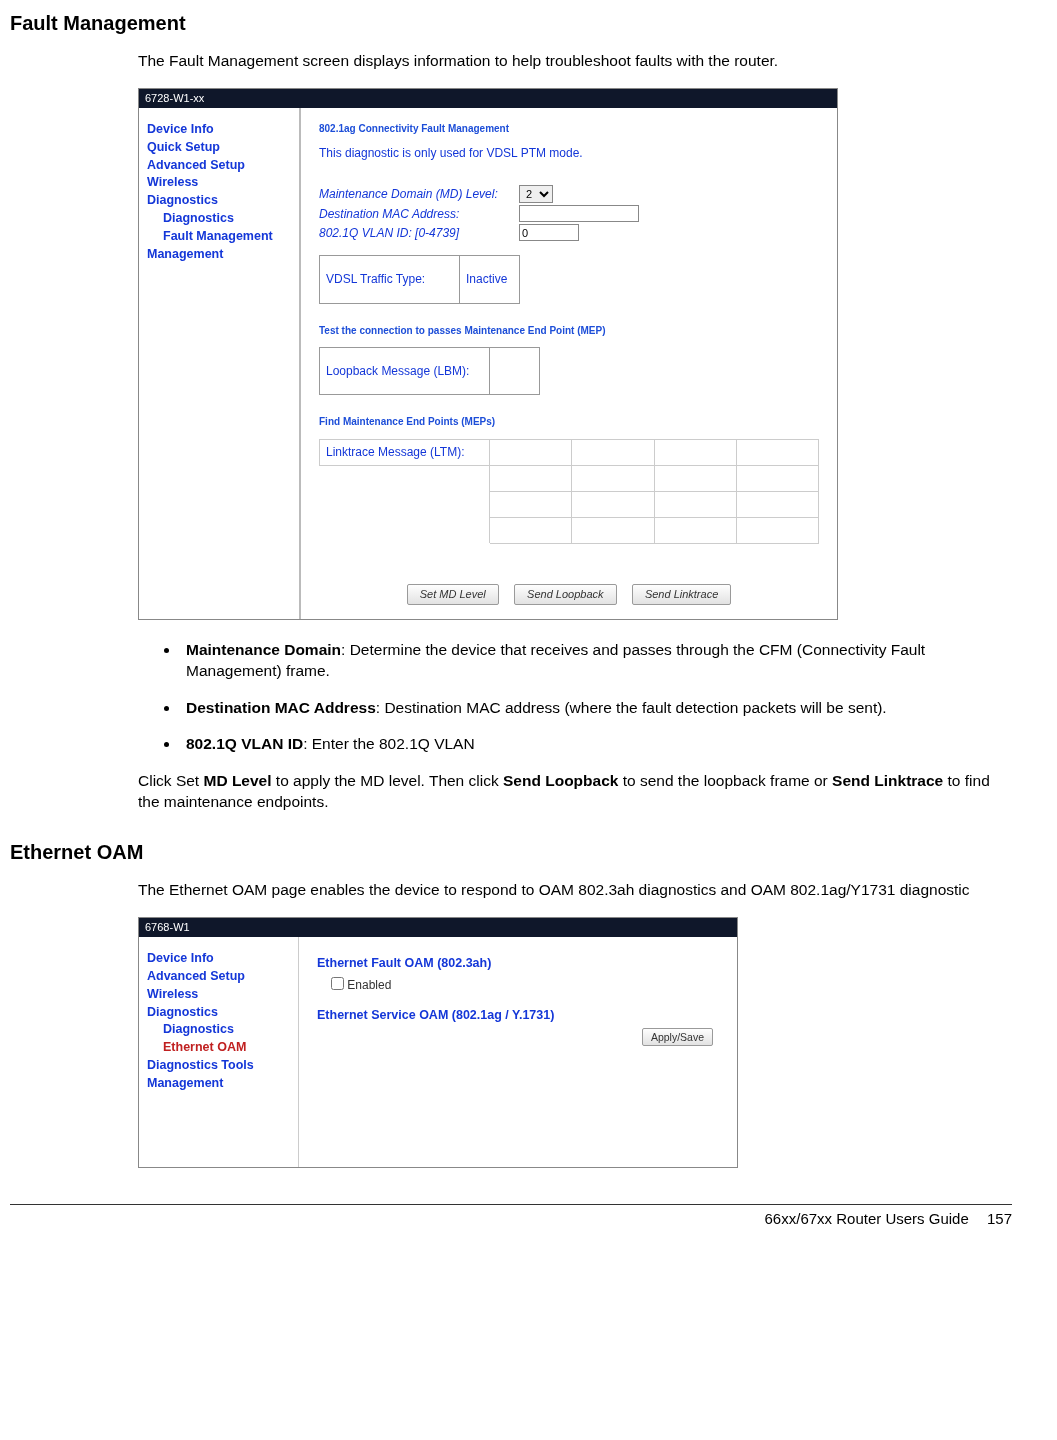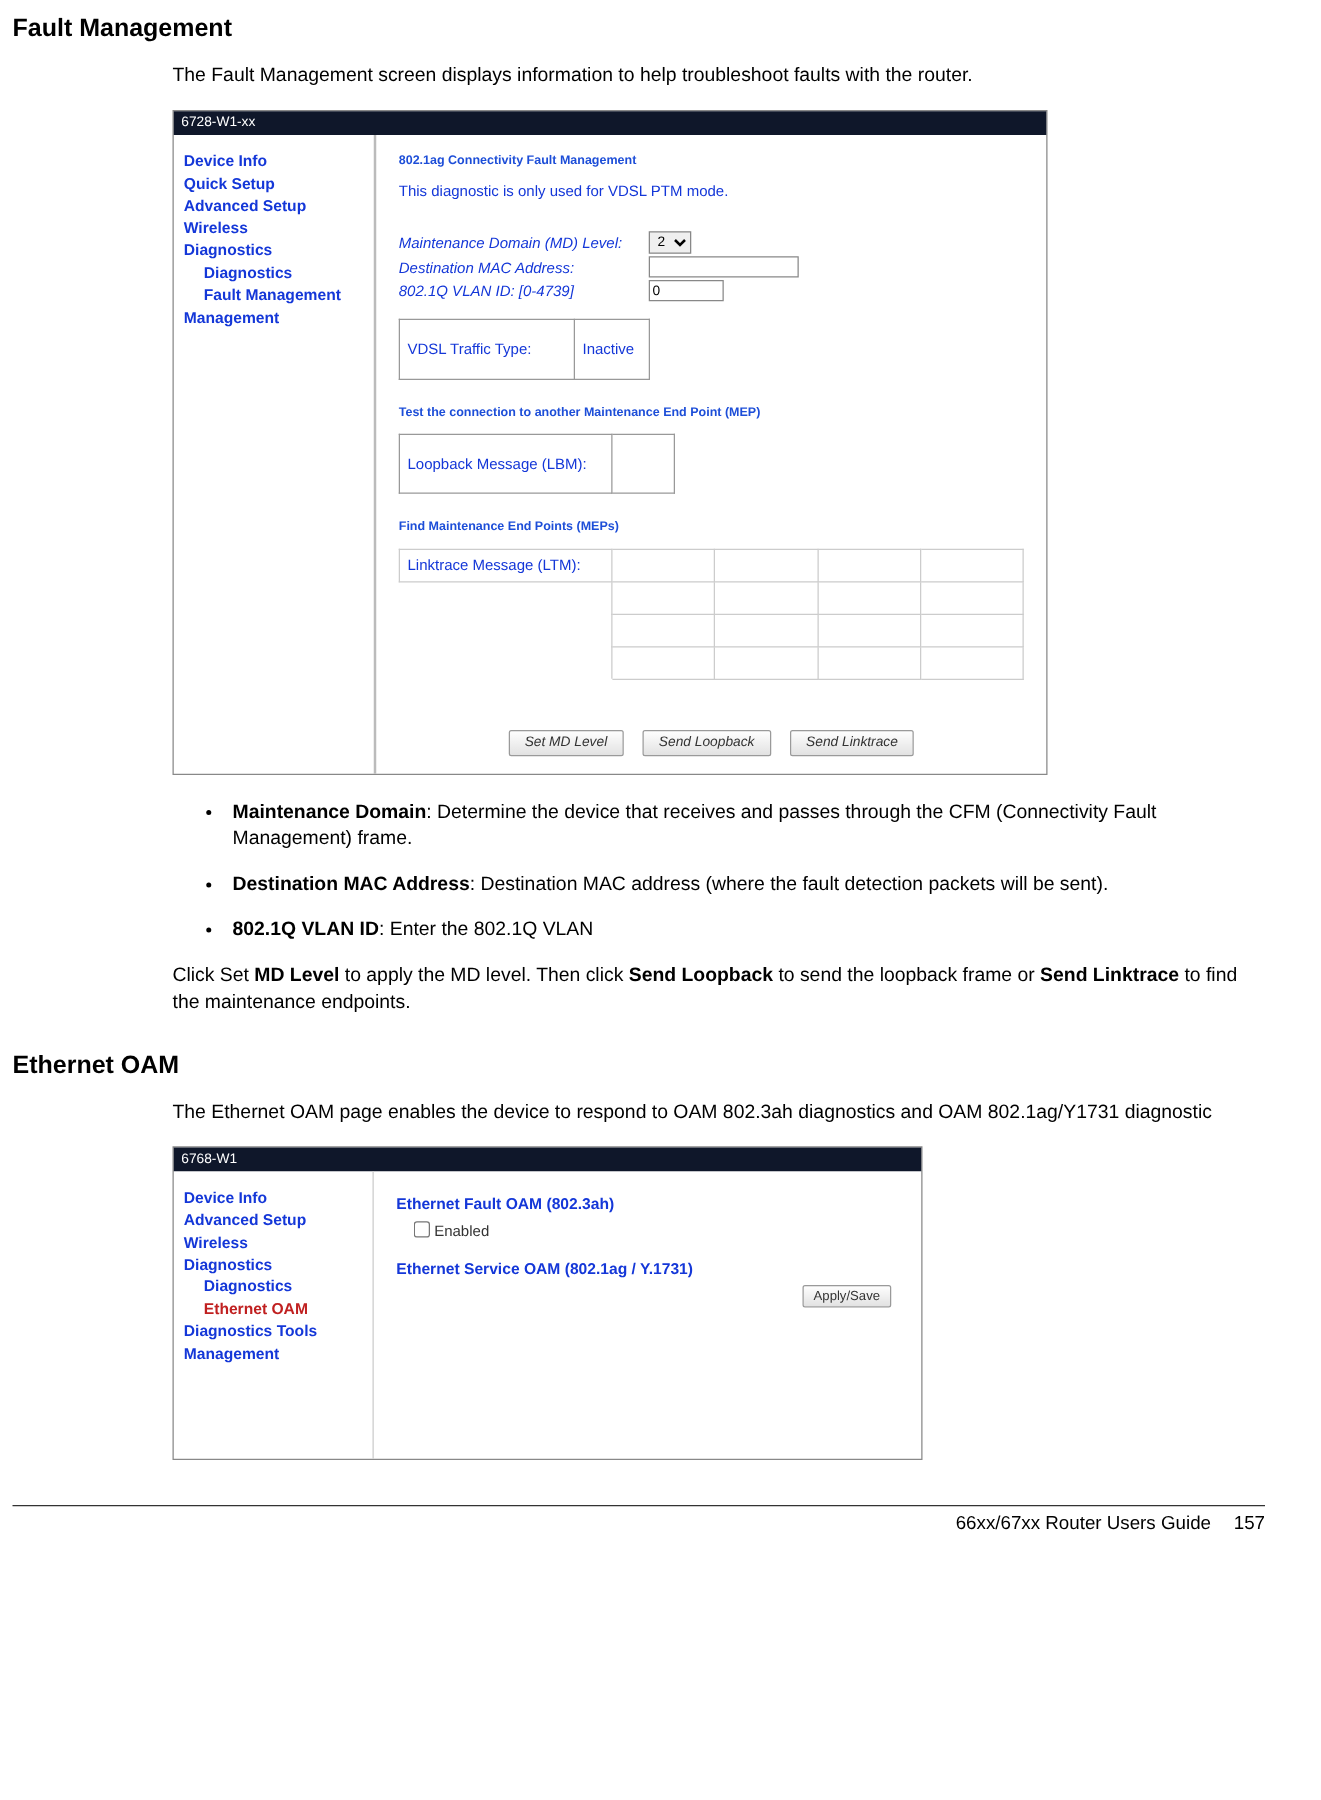--- a/index.html
+++ b/index.html
@@ -134,21 +134,21 @@
 
         <table class="tiny-table">
           <tbody>
               <tr>
             <td style="width:140px;">VDSL Traffic Type:</td>
             <td style="width:60px;">Inactive</td>
           </tr>
         </tbody>
           </table>
 
-        <div class="blue-head" style="margin-top:20px;">Test the connection to another Maintenance End Point (MEP)</div>
+        <div class="blue-head" style="margin-top:20px;">Test the connection to passes Maintenance End Point (MEP)</div>
         <table class="tiny-table">
           <tbody>
               <tr>
             <td style="width:170px;">Loopback Message (LBM):</td>
             <td style="width:50px;"></td>
           </tr>
         </tbody>
           </table>
 
         <div class="blue-head" style="margin-top:20px;">Find Maintenance End Points (MEPs)</div>

